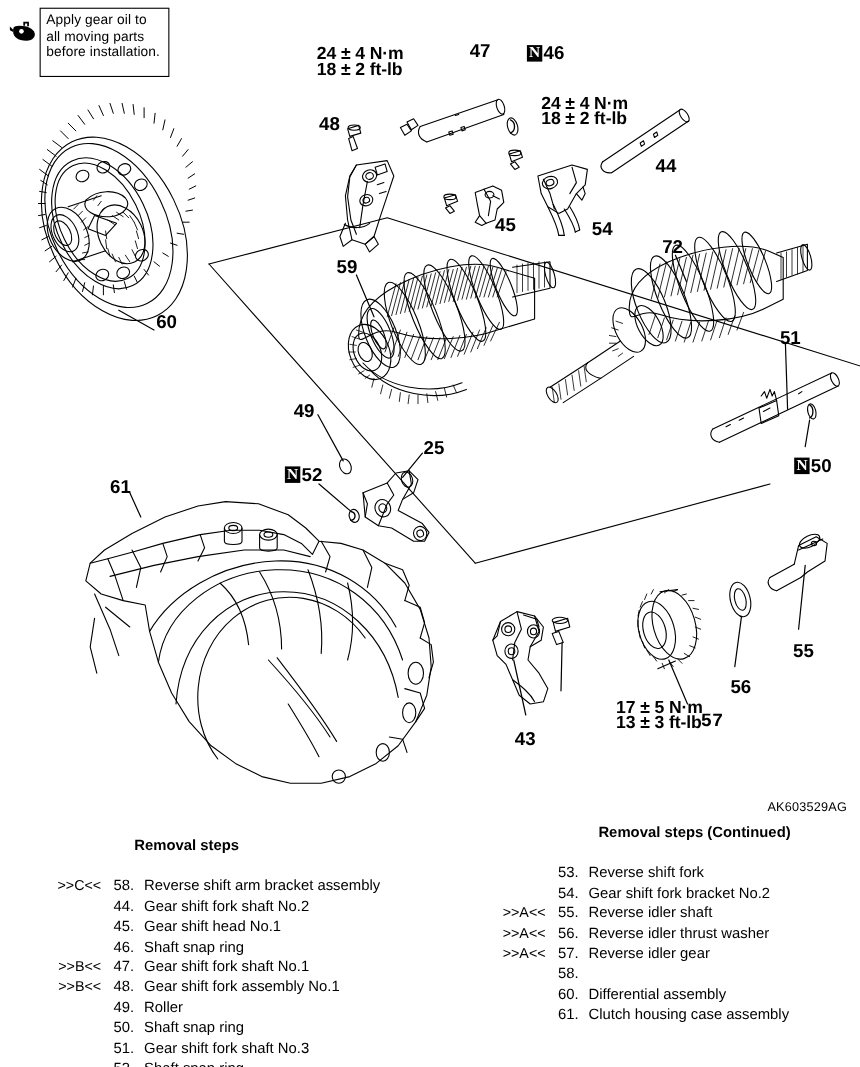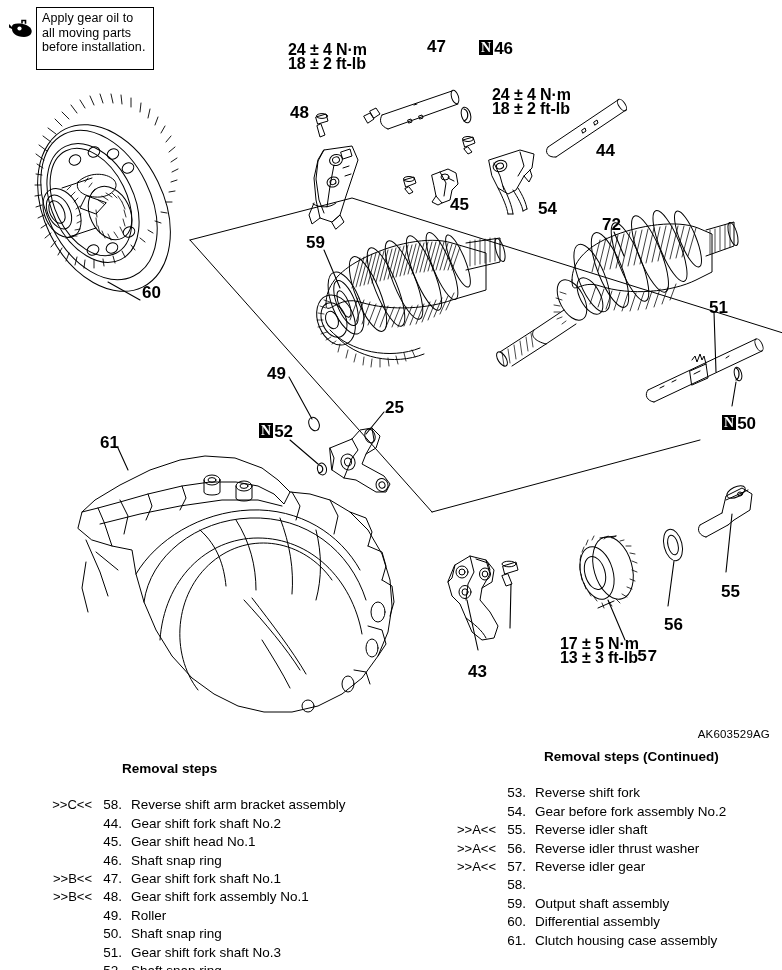--- a/index.html
+++ b/index.html
@@ -760,21 +760,21 @@
         <div class="srow">
           <span class="mk"></span>
           <span class="no">53.</span>
           <span class="dot"></span>
           <span class="nm">Reverse shift fork</span>
         </div>
         <div class="srow">
           <span class="mk"></span>
           <span class="no">54.</span>
           <span class="dot"></span>
-          <span class="nm">Gear before fork assembly No.2</span>
+          <span class="nm">Gear shift fork bracket No.2</span>
         </div>
         <div class="srow">
           <span class="mk">&gt;&gt;A&lt;&lt;</span>
           <span class="no">55.</span>
           <span class="dot"></span>
           <span class="nm">Reverse idler shaft</span>
         </div>
         <div class="srow">
           <span class="mk">&gt;&gt;A&lt;&lt;</span>
           <span class="no">56.</span>
@@ -787,26 +787,20 @@
           <span class="dot"></span>
           <span class="nm">Reverse idler gear</span>
         </div>
         <div class="srow">
           <span class="mk"></span>
           <span class="no">58.</span>
           <span class="dot"></span>
         </div>
         <div class="srow">
           <span class="mk"></span>
-          <span class="no">59.</span>
-          <span class="dot"></span>
-          <span class="nm">Output shaft assembly</span>
-        </div>
-        <div class="srow">
-          <span class="mk"></span>
           <span class="no">60.</span>
           <span class="dot"></span>
           <span class="nm">Differential assembly</span>
         </div>
         <div class="srow">
           <span class="mk"></span>
           <span class="no">61.</span>
           <span class="dot"></span>
           <span class="nm">Clutch housing case assembly</span>
         </div>

